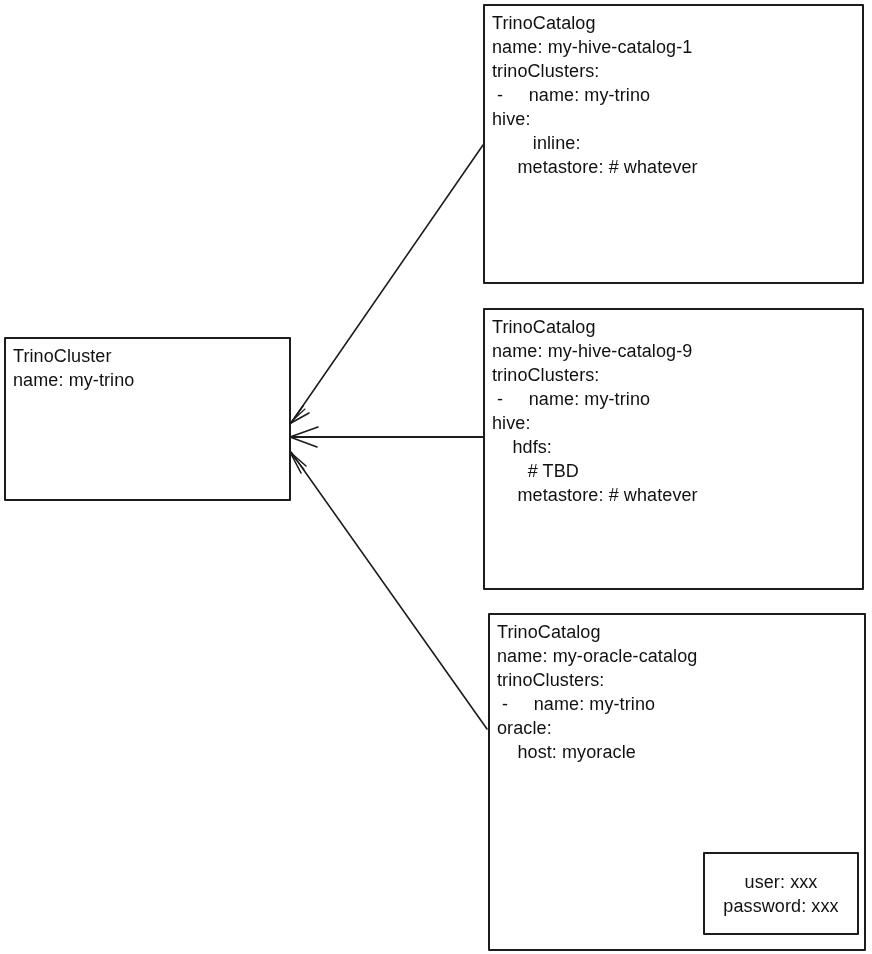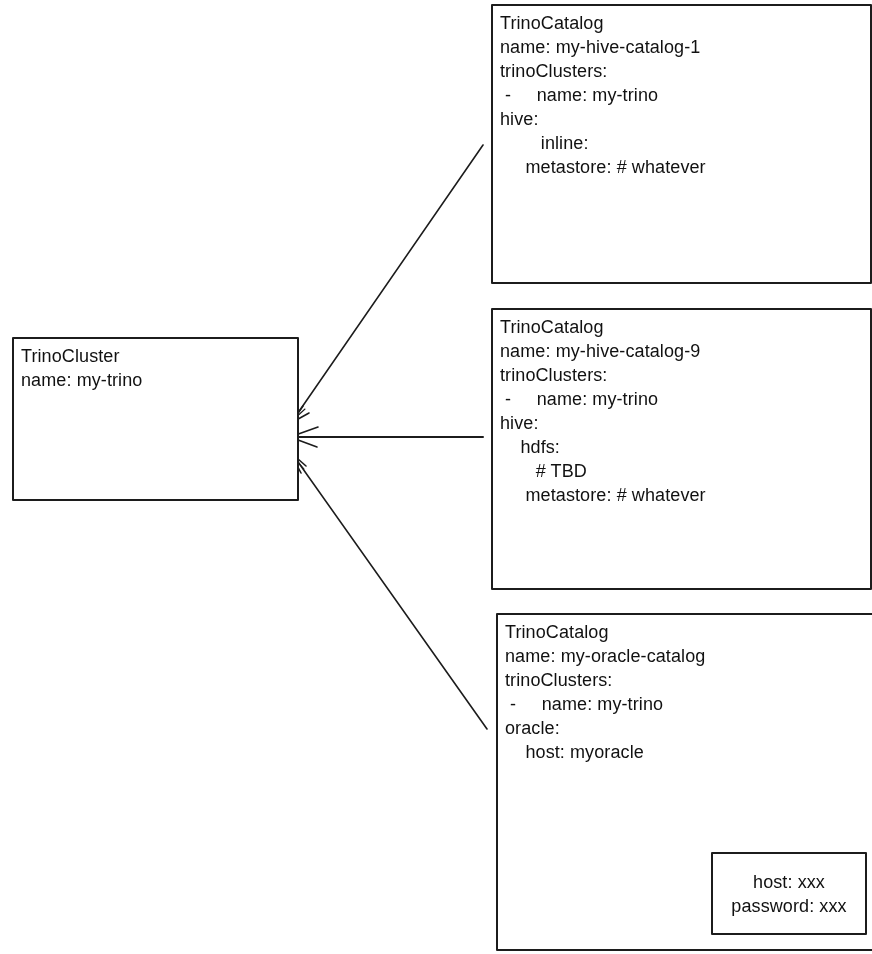--- a/index.html
+++ b/index.html
@@ -24,21 +24,20 @@
     width: 872px;
     height: 954px;
     pointer-events: none;
   }
   .box {
     position: absolute;
     border: 2px solid #1c1c1c;
     border-radius: 1px;
     background: #ffffff;
     box-sizing: border-box;
-    margin-left: 8px;
   }
   .yaml {
     padding: 5px 4px 0 7px;
   }
   .yline {
     white-space: pre;
     font-size: 18px;
     line-height: 24px;
     letter-spacing: 0.1px;
   }
@@ -124,17 +123,17 @@
       <div class="yline">TrinoCatalog</div>
       <div class="yline">name: my-oracle-catalog</div>
       <div class="yline">trinoClusters:</div>
       <div class="yline"> -     name: my-trino</div>
       <div class="yline">oracle:</div>
       <div class="yline">    host: myoracle</div>
     </div>
   </div>
 
   <div class="box cred-box">
-    <div class="yline">host: xxx</div>
+    <div class="yline">user: xxx</div>
     <div class="yline">password: xxx</div>
   </div>
 
 </div>
 
 </body></html>

